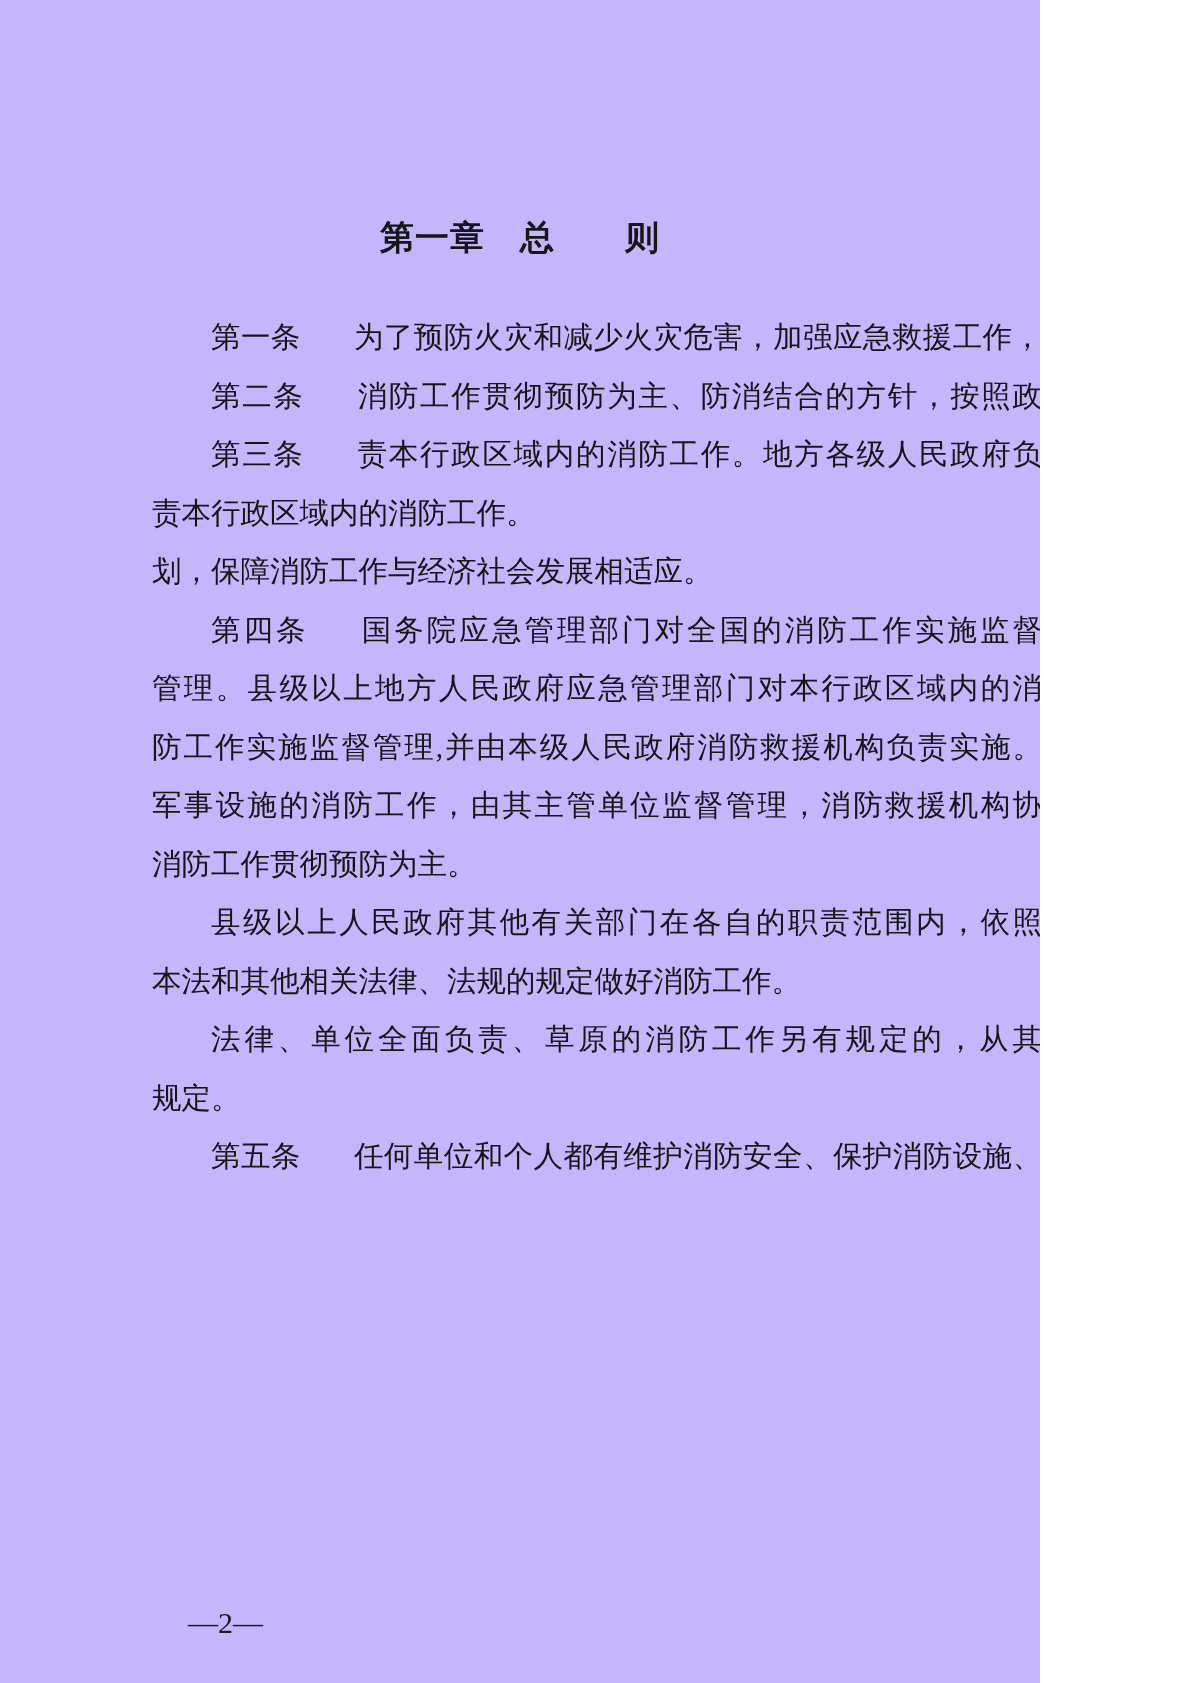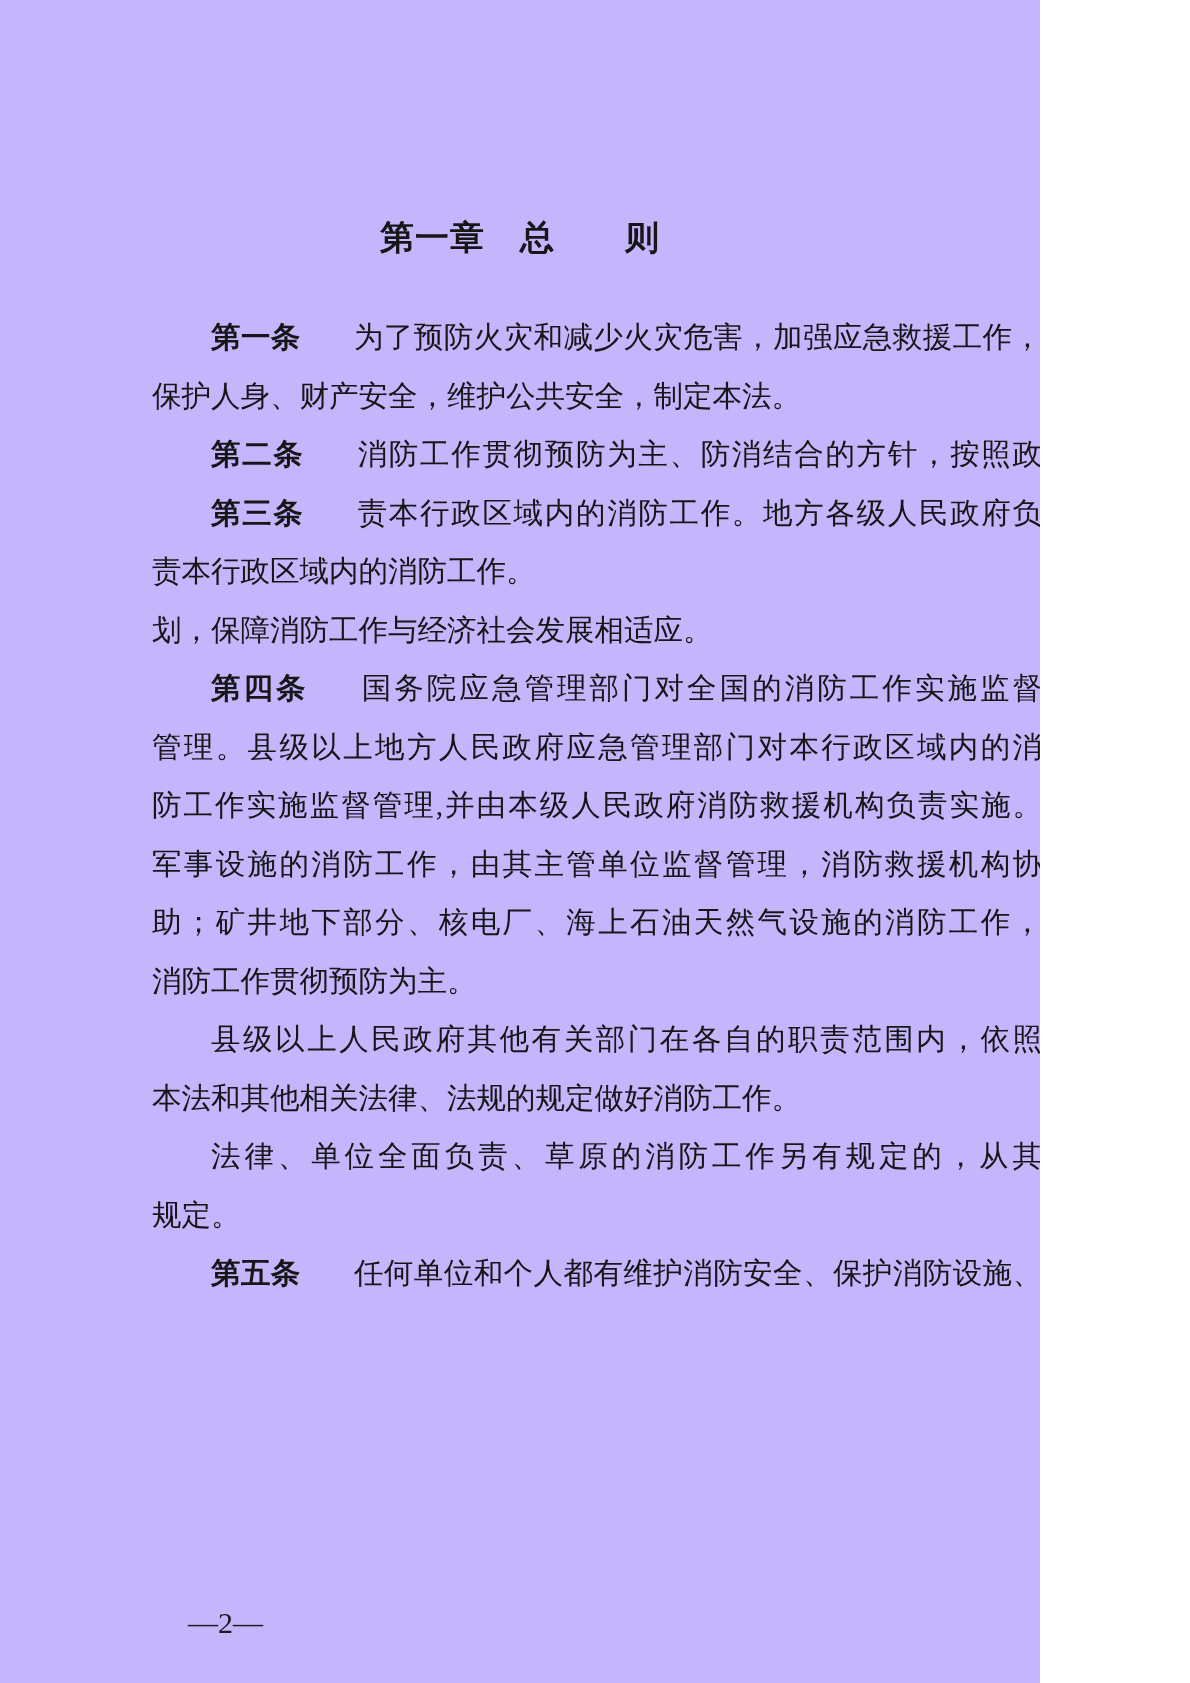--- a/index.html
+++ b/index.html
@@ -38,51 +38,49 @@
     text-align: justify;
     text-align-last: justify;
     text-justify: inter-character;
     line-break: strict;
     white-space: normal;
   }
   .line.first { text-indent: 2em; }
   .line.last { text-align-last: left; }
   .article-label {
     font-family: "Liberation Sans", sans-serif;
-    font-weight: 700;
+    font-weight: 400;
     margin-right: 1.8em;
   }
   .page-number {
     position: absolute;
     left: 188px;
     top: 1606px;
     font-size: 30px;
     line-height: 34px;
     font-family: "Liberation Serif", serif;
     color: #1c1c1c;
   }
 </style>
 </head>
 <body>
 
 <div class="page">
   <div class="chapter-title">第一章　总　　则</div>
 
   <div class="document-body">
       <div class="line first"><b class="article-label">第一条</b><span>为了预防火灾和减少火灾危害，加强应急救援工作，</span></div>
-      <div class="line last"><span>保护人身、财产安全，维护公共安全，制定本法。</span></div>
       <div class="line first"><b class="article-label">第二条</b><span>消防工作贯彻预防为主、防消结合的方针，按照政</span></div>
       <div class="line first"><b class="article-label">第三条</b><span>责本行政区域内的消防工作。地方各级人民政府负</span></div>
       <div class="line last"><span>责本行政区域内的消防工作。</span></div>
       <div class="line last"><span>划，保障消防工作与经济社会发展相适应。</span></div>
       <div class="line first"><b class="article-label">第四条</b><span>国务院应急管理部门对全国的消防工作实施监督</span></div>
       <div class="line"><span>管理。县级以上地方人民政府应急管理部门对本行政区域内的消</span></div>
       <div class="line"><span>防工作实施监督管理,并由本级人民政府消防救援机构负责实施。</span></div>
       <div class="line"><span>军事设施的消防工作，由其主管单位监督管理，消防救援机构协</span></div>
-      <div class="line"><span>助；矿井地下部分、核电厂、海上石油天然气设施的消防工作，</span></div>
       <div class="line last"><span>消防工作贯彻预防为主。</span></div>
       <div class="line first"><span>县级以上人民政府其他有关部门在各自的职责范围内，依照</span></div>
       <div class="line last"><span>本法和其他相关法律、法规的规定做好消防工作。</span></div>
       <div class="line first"><span>法律、单位全面负责、草原的消防工作另有规定的，从其</span></div>
       <div class="line last"><span>规定。</span></div>
       <div class="line first"><b class="article-label">第五条</b><span>任何单位和个人都有维护消防安全、保护消防设施、</span></div>
     </div>
 
   <div class="page-number">—2—</div>
 </div>

